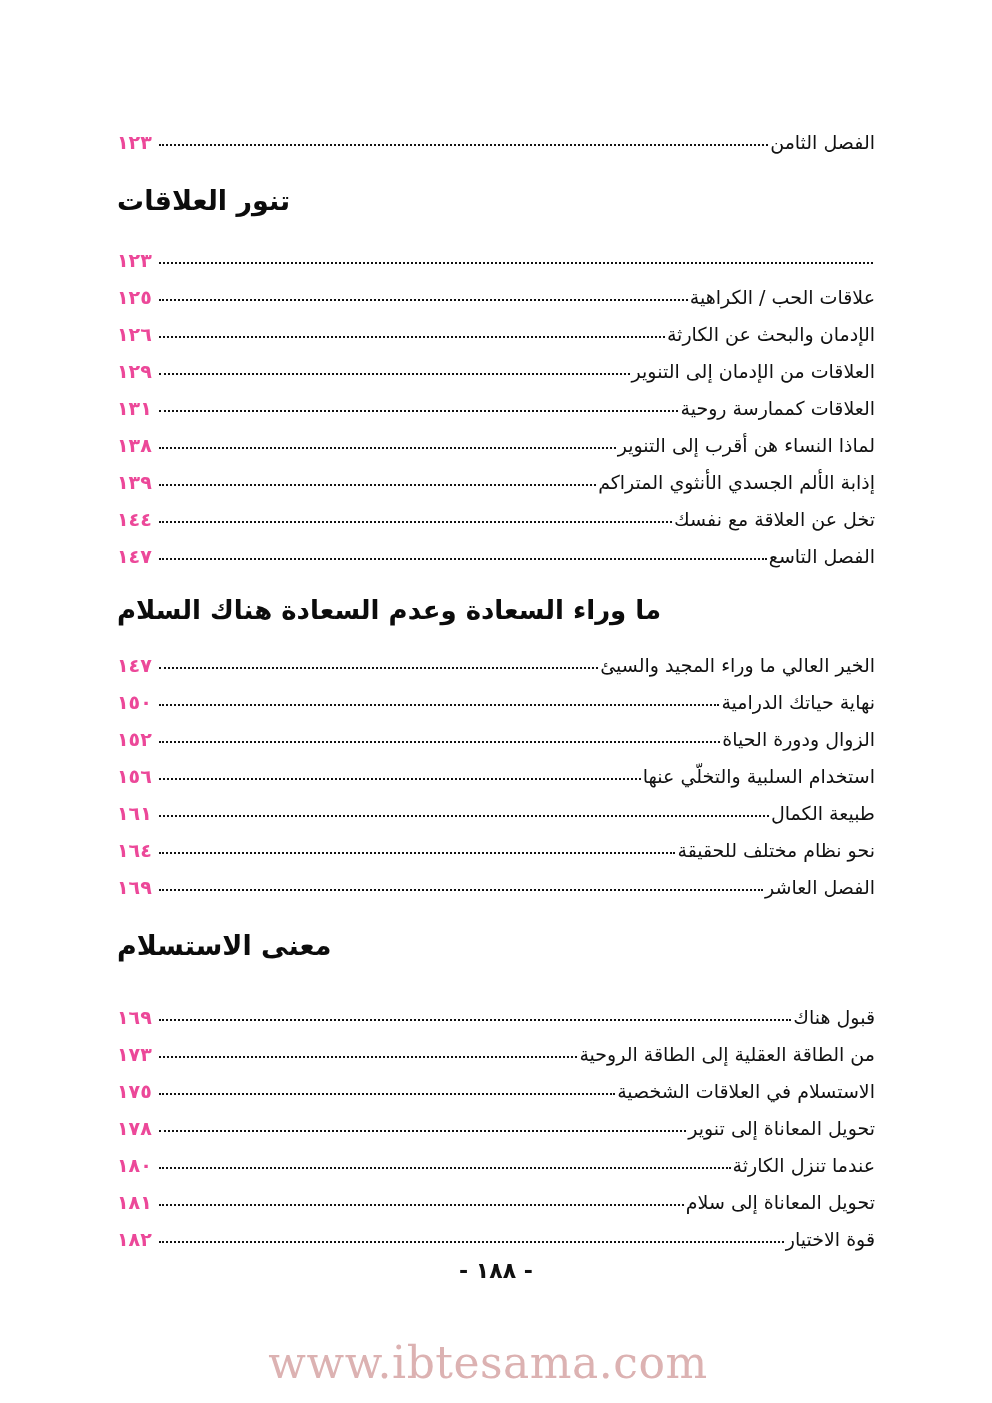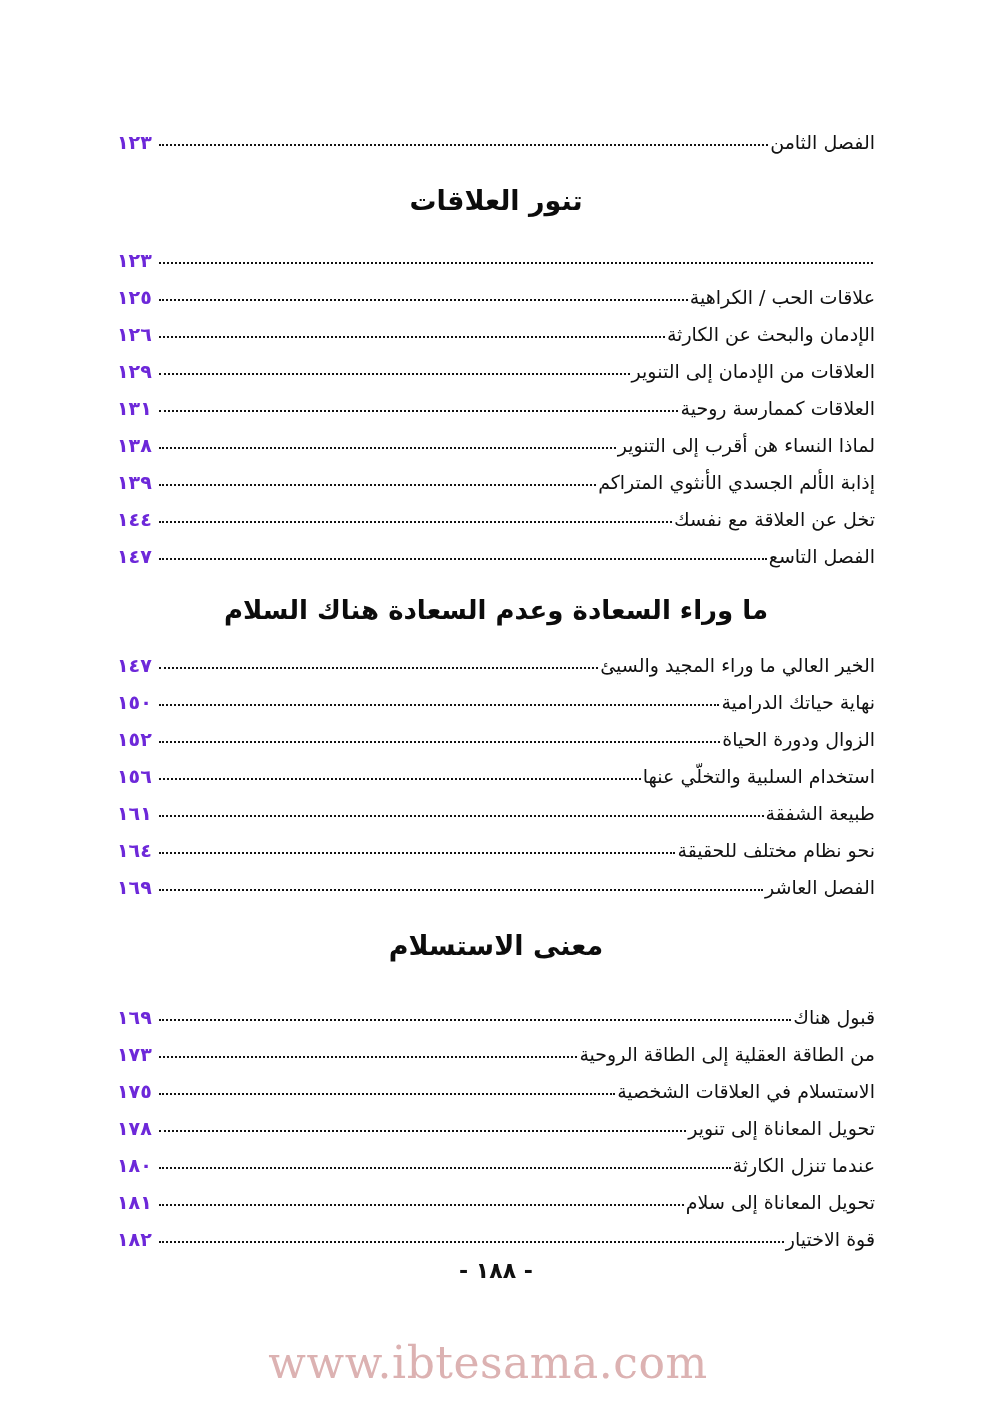--- a/index.html
+++ b/index.html
@@ -52,35 +52,35 @@
     border-bottom: 2px dotted #111111;
     margin: 0 2px 12px 2px;
     height: 1px;
     position: relative;
     top: -1px;
   }
   .toc-page {
     flex: 0 0 auto;
     font-size: 19px;
     font-weight: 700;
-    color: #6d28d9;
+    color: #ec4899;
     white-space: nowrap;
     line-height: 1;
     padding-bottom: 7px;
     min-width: 40px;
     text-align: left;
     direction: rtl;
   }
 
   
   .chapter-row .toc-title { letter-spacing: 0.8px; }
 
   
   .chapter-heading {
-    text-align: center;
+    text-align: left;
     font-size: 27px;
     font-weight: 700;
     color: #0c0c0c;
     letter-spacing: 0.5px;
     white-space: nowrap;
     font-family: "DejaVu Sans", "Liberation Sans", sans-serif;
     transform: scaleX(1.0);
   }
   .heading-ch8  { margin: 26px 0 24px 0; }
   .heading-ch9  { margin: 22px 0 20px 0; font-size: 26px; }
@@ -202,21 +202,21 @@
       <span class="toc-page">١٥٢</span>
     </div>
 
     <div class="toc-row">
       <span class="toc-title">استخدام السلبية والتخلّي عنها</span>
       <span class="toc-dots"></span>
       <span class="toc-page">١٥٦</span>
     </div>
 
     <div class="toc-row">
-      <span class="toc-title">طبيعة الشفقة</span>
+      <span class="toc-title">طبيعة الكمال</span>
       <span class="toc-dots"></span>
       <span class="toc-page">١٦١</span>
     </div>
 
     <div class="toc-row">
       <span class="toc-title">نحو نظام مختلف للحقيقة</span>
       <span class="toc-dots"></span>
       <span class="toc-page">١٦٤</span>
     </div>
 

